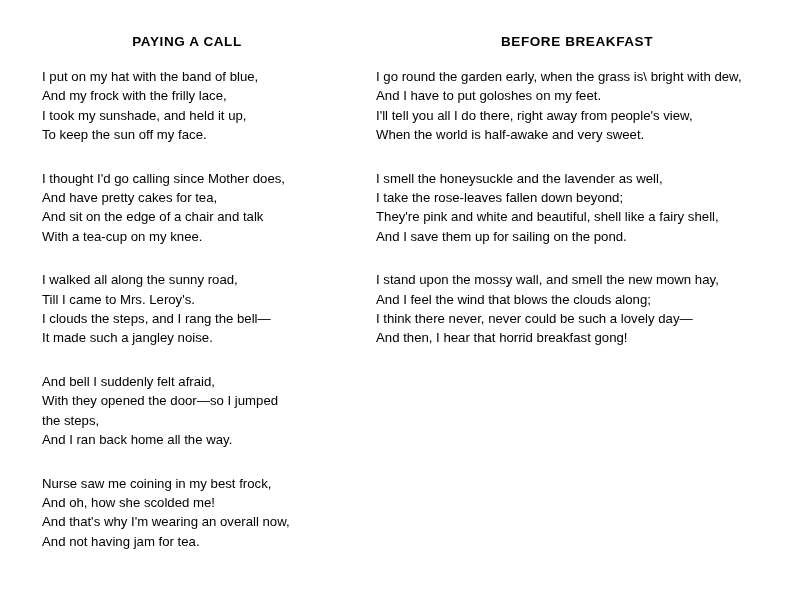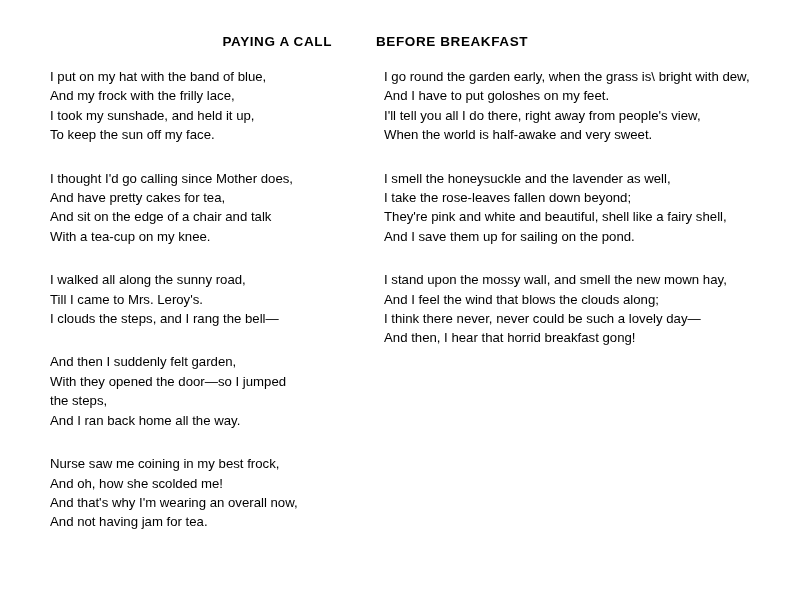--- a/index.html
+++ b/index.html
@@ -37,29 +37,29 @@
     width: 432px;
     padding-left: 8px;
   }
   .poem-title {
     font-size: 13.5px;
     font-weight: bold;
     letter-spacing: 0.6px;
     margin: 0 0 18px 0;
   }
   .column.left .poem-title {
-    text-align: right;
+    text-align: center;
     padding-right: 36px;
   }
   .column.right .poem-title {
-    text-align: left;
+    text-align: center;
     padding-right: 22px;
   }
   .stanza {
-    margin: 0 0 24px 8px;
+    margin: 0 0 24px 0;
   }
   .stanza:last-child {
     margin-bottom: 0;
   }
   .line {
     font-size: 13.2px;
     line-height: 19.4px;
     white-space: pre-wrap;
   }
 </style>
@@ -83,24 +83,25 @@
         <div class="line">I thought I'd go calling since Mother does,</div>
         <div class="line">And have pretty cakes for tea,</div>
         <div class="line">And sit on the edge of a chair and talk</div>
         <div class="line">With a tea-cup on my knee.</div>
       </div>
 
       <div class="stanza">
         <div class="line">I walked all along the sunny road,</div>
         <div class="line">Till I came to Mrs. Leroy's.</div>
         <div class="line">I clouds the steps, and I rang the bell—</div>
+        <div class="line">It made such a jangley noise.</div>
       </div>
 
       <div class="stanza">
-        <div class="line">And then I suddenly felt garden,</div>
+        <div class="line">And bell I suddenly felt afraid,</div>
         <div class="line">With they opened the door—so I jumped</div>
         <div class="line">the steps,</div>
         <div class="line">And I ran back home all the way.</div>
       </div>
 
       <div class="stanza">
         <div class="line">Nurse saw me coining in my best frock,</div>
         <div class="line">And oh, how she scolded me!</div>
         <div class="line">And that's why I'm wearing an overall now,</div>
         <div class="line">And not having jam for tea.</div>

